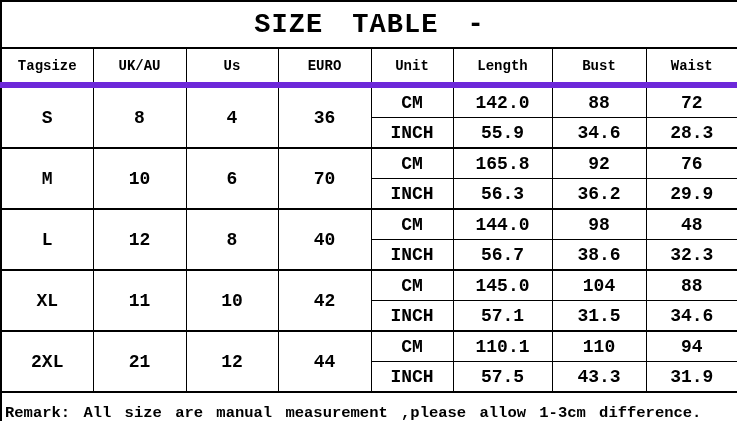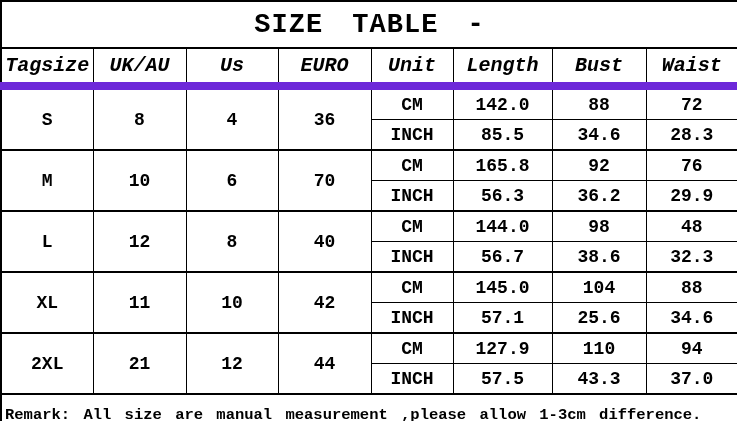--- a/index.html
+++ b/index.html
@@ -28,23 +28,22 @@
   }
   tr.title-row td {
     height: 45px;
     font-size: 27px;
     letter-spacing: 1px;
     word-spacing: 12px;
     border-bottom: 2px solid #000000;
   }
   tr.header-row th {
     height: 33px;
-    font-size: 20px;
-    border-bottom: 8px solid #6d28d9;
-    font-style: italic;
+    font-size: 14px;
+    border-bottom: 6px solid #6d28d9;
   }
   tr.data-row td {
     height: 29px;
     font-size: 18px;
   }
   tr.block-start td {
     border-top: 2px solid #000000;
   }
   tr.remark-row td {
     height: 40px;
@@ -91,21 +90,21 @@
     <td rowspan="2">8</td>
     <td rowspan="2">4</td>
     <td rowspan="2">36</td>
     <td>CM</td>
     <td>142.0</td>
     <td>88</td>
     <td>72</td>
   </tr>
   <tr class="data-row">
     <td>INCH</td>
-    <td>85.5</td>
+    <td>55.9</td>
     <td>34.6</td>
     <td>28.3</td>
   </tr>
 
   <tr class="data-row block-start">
     <td rowspan="2">M</td>
     <td rowspan="2">10</td>
     <td rowspan="2">6</td>
     <td rowspan="2">70</td>
     <td>CM</td>
@@ -143,38 +142,38 @@
     <td rowspan="2">10</td>
     <td rowspan="2">42</td>
     <td>CM</td>
     <td>145.0</td>
     <td>104</td>
     <td>88</td>
   </tr>
   <tr class="data-row">
     <td>INCH</td>
     <td>57.1</td>
-    <td>25.6</td>
+    <td>31.5</td>
     <td>34.6</td>
   </tr>
 
   <tr class="data-row block-start">
     <td rowspan="2">2XL</td>
     <td rowspan="2">21</td>
     <td rowspan="2">12</td>
     <td rowspan="2">44</td>
     <td>CM</td>
-    <td>127.9</td>
+    <td>110.1</td>
     <td>110</td>
     <td>94</td>
   </tr>
   <tr class="data-row">
     <td>INCH</td>
     <td>57.5</td>
     <td>43.3</td>
-    <td>37.0</td>
+    <td>31.9</td>
   </tr>
 
   <tr class="remark-row">
     <td colspan="8">Remark: All size are manual measurement ,please allow 1-3cm difference.</td>
   </tr>
 </tbody>
   </table>
 
 </body></html>

